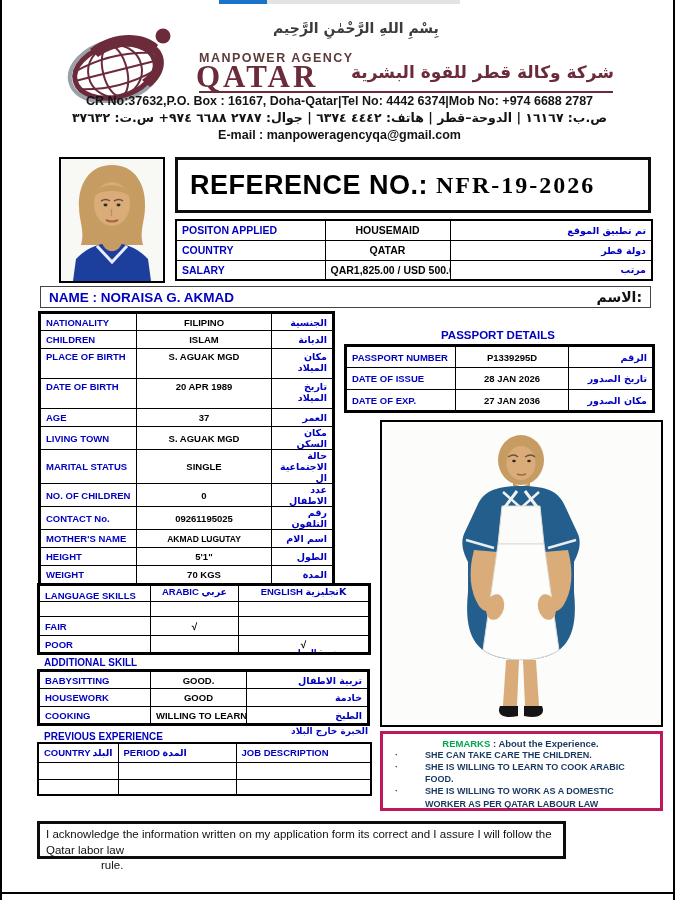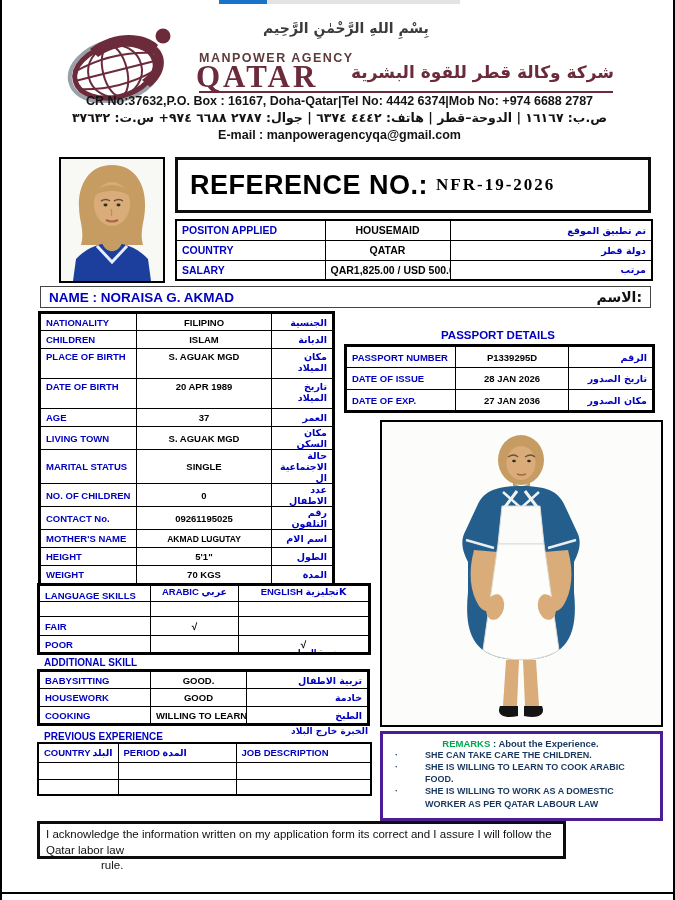--- a/index.html
+++ b/index.html
@@ -10,21 +10,21 @@
     border-left:2px solid #000; border-right:2px solid #000;
   }
   .ar { font-family:"DejaVu Sans", sans-serif; }
   .abs { position:absolute; }
 
   
   .bar-track { position:absolute; left:217px; top:0; width:241px; height:4px; background:#e3e3e3; }
   .bar-thumb { position:absolute; left:217px; top:0; width:48px; height:4px; background:#1a73c9; }
 
   
-  .bismillah { position:absolute; left:244px; top:20px; width:200px; text-align:center;
+  .bismillah { position:absolute; left:254px; top:20px; width:200px; text-align:center;
     font-size:14px; color:#3b3b3b; font-weight:bold; }
   .agency-small { position:absolute; left:197px; top:51px; font-size:12.5px; letter-spacing:1.5px;
     color:#5e3a3a; font-weight:bold; }
   .agency-big { position:absolute; left:194px; top:59px; font-family:"Liberation Serif", serif;
     font-size:31px; font-weight:bold; letter-spacing:3px; color:#6b2b3a; }
   .agency-ar { position:absolute; left:330px; top:62px; width:282px; text-align:right;
     font-size:17px; font-weight:bold; color:#6b2b3a; }
   .brand-underline { position:absolute; left:197px; top:91px; width:414px; height:2px; background:#6b2b3a; }
   .hline { position:absolute; left:0; width:675px; text-align:center; font-weight:bold; color:#141414; }
   .contact-en { top:94px; font-size:12.5px; }
@@ -34,21 +34,21 @@
   
   .portrait-box { position:absolute; left:57px; top:157px; width:106px; height:126px;
     border:2px solid #000; background:#fafaf7; }
   .fullbody-box { position:absolute; left:378px; top:420px; width:283px; height:307px;
     border:2px solid #000; background:#fff; }
 
   
   .ref-box { position:absolute; left:173px; top:157px; width:476px; height:56px;
     border:3px solid #0d0d0d; display:flex; align-items:center; padding-left:12px; background:#fff; }
   .ref-label { font-size:27px; font-weight:bold; color:#000; letter-spacing:0.5px; }
-  .ref-number { font-family:"Liberation Serif", serif; font-size:17px; font-weight:bold;
+  .ref-number { font-family:"Liberation Serif", serif; font-size:24px; font-weight:bold;
     letter-spacing:2px; margin-left:8px; color:#000; }
 
   
   table.tbl { border-collapse:collapse; table-layout:fixed; position:absolute; background:#fff; }
   table.tbl td { border:1px solid #000; padding:0 5px; overflow:hidden; vertical-align:middle; }
   .b2 { border:2px solid #000 !important; }
   .b3 { border:3px solid #000 !important; }
   .lbl { color:#0000be; font-weight:bold; font-size:9.5px; text-align:left; }
   .val { color:#000; font-weight:bold; font-size:9.5px; text-align:center; white-space:nowrap; }
   .arc { color:#0000be; font-weight:bold; font-size:9.5px; text-align:right; }
@@ -65,22 +65,22 @@
   .passport-title { position:absolute; left:342px; top:329px; width:308px; text-align:center;
     color:#0000be; font-weight:bold; font-size:11.5px; }
 
   .checkmark { font-size:10px; font-weight:bold; color:#000; }
   .lang-footnote { position:absolute; right:30px; bottom:-5px; font-size:8px; color:#0000be; font-weight:bold; }
 
   .exp-ar-heading { position:absolute; left:240px; top:726px; width:126px; text-align:right;
     color:#0000be; font-weight:bold; font-size:9px; }
 
   
-  .remarks-box { position:absolute; left:378px; top:731px; width:283px; height:90px;
-    border:3px solid #4c1d95; padding:4px 8px 4px 6px; background:#fff; }
+  .remarks-box { position:absolute; left:378px; top:731px; width:283px; height:80px;
+    border:3px solid #be185d; padding:4px 8px 4px 6px; background:#fff; }
   .remarks-title { text-align:center; font-size:9.5px; font-weight:bold; color:#17375e; }
   .remarks-title .hl { color:#00a651; }
   .remark-item { position:relative; padding-left:36px; font-size:9px; font-weight:bold;
     color:#17375e; line-height:1.35; }
   .remark-item .marker { position:absolute; left:6px; top:0; font-size:9px; }
 
   .ack-box { position:absolute; left:35px; top:821px; width:529px; height:38px;
     border:3px solid #0d0d0d; padding:3px 6px; font-size:11.5px; color:#111; line-height:1.35;
     background:#fff; }
   .ack-line2 { margin-left:55px; }

